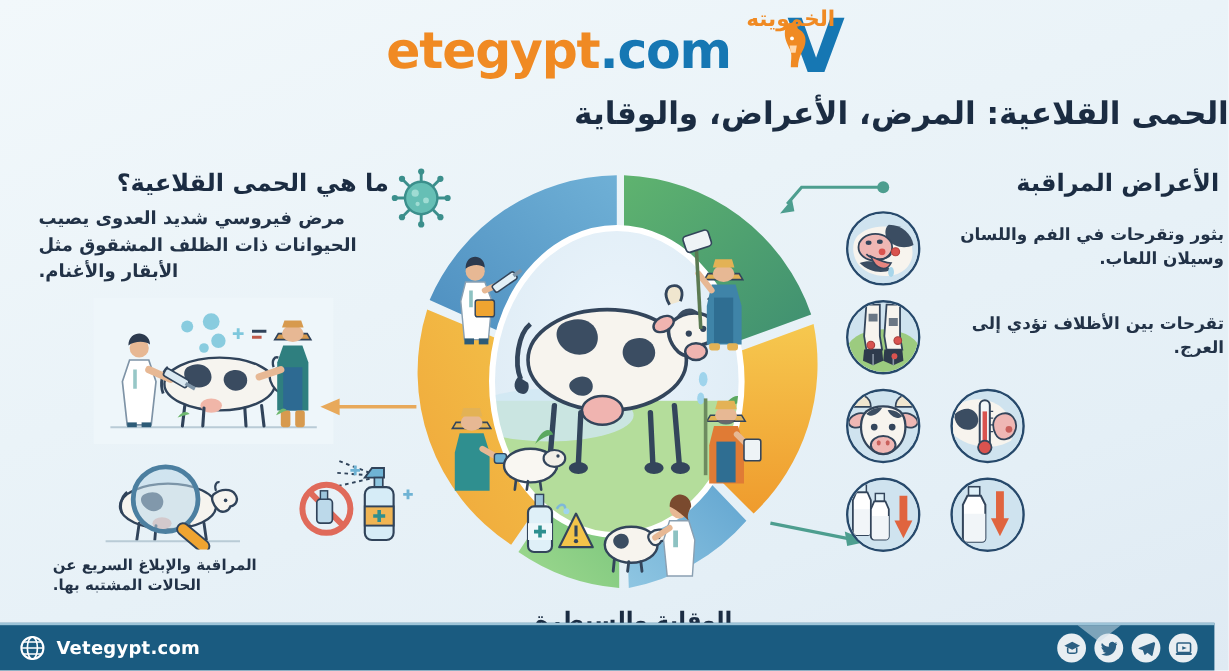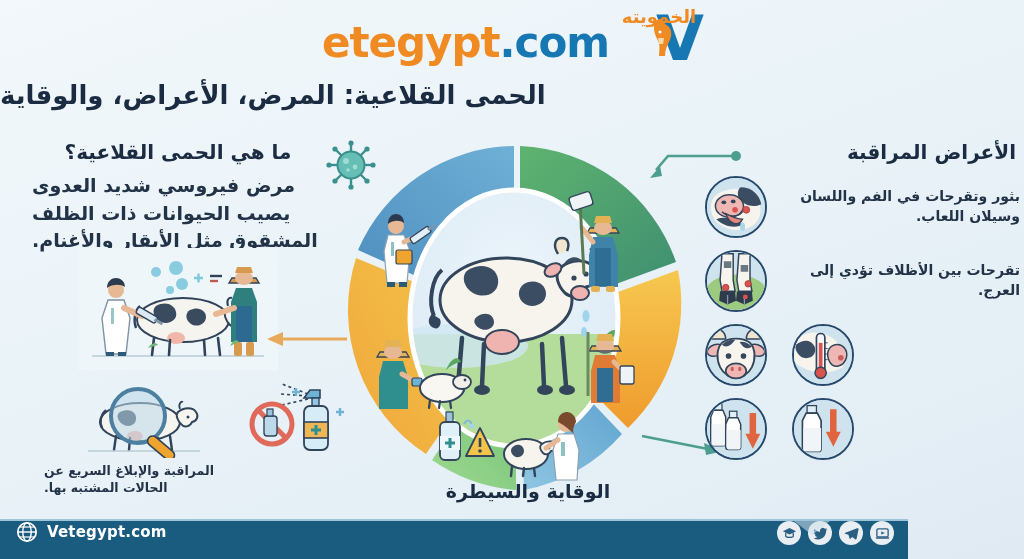--- a/index.html
+++ b/index.html
@@ -41,36 +41,36 @@
   .logo-ar {
     position: absolute; top: -4px; left: 0px;
     font-size: 18px; font-weight: 700; color: #f08a23;
     direction: rtl;
     text-align: right;
   }
 
   
   #main-title {
     position: absolute; top: 80px; left: 0; width: 1024px;
-    text-align: left;
+    text-align: right;
     font-size: 26px; font-weight: 800; color: #1b2c42;
     letter-spacing: 0px;
   }
 
   
   #left-col {
     position: absolute; top: 140px; right: 700px; width: 300px;
     text-align: left; direction: rtl;
   }
   #left-heading {
     font-size: 20px; font-weight: 800; color: #1b2c42;
-    text-align: center; padding-left: 8px;
+    text-align: right; padding-left: 8px;
   }
   #left-body {
-    margin-top: 8px; font-size: 19px; line-height: 1.45;
+    margin-top: 8px; font-size: 15px; line-height: 1.45;
     color: #223247; text-align: left; padding-left: 8px; font-weight: 600;
   }
 
   
   #right-col {
     position: absolute; top: 140px; left: 705px; width: 315px; direction: rtl;
   }
   #right-heading {
     font-size: 20px; font-weight: 800; color: #1b2c42;
     text-align: right; padding-right: 4px;
@@ -105,30 +105,30 @@
   #illus-spray { position: absolute; left: 248px; top: 378px; width: 112px; height: 80px; }
 
   .cap {
     position: absolute; font-size: 12.5px; line-height: 1.38;
     color: #223247; font-weight: 600; direction: rtl; text-align: right;
   }
   #cap-monitor { left: 44px; top: 462px; width: 170px; text-align: left; }
   #cap-spray   { left: 228px; top: 462px; width: 152px; text-align: right; }
 
   #label-prevention {
-    position: absolute; left: 398px; top: 480px; width: 260px;
+    position: absolute; left: 398px; top: 506px; width: 260px;
     text-align: center; font-size: 19px; font-weight: 800; color: #1b2c42;
   }
 
   
   #footer {
-    position: absolute; bottom: 0; left: 0; width: 908px; height: 40px;
+    position: absolute; bottom: 0; left: 0; width: 1012px; height: 40px;
     background: #1a5b80;
     border-top: 2px solid #9dc4d8;
-    display: flex; align-items: flex-start; direction: ltr;
+    display: flex; align-items: center; direction: ltr;
   }
   #footer-left {
     display: flex; align-items: center; gap: 9px; margin-left: 16px;
   }
   #footer-site {
     color: #ffffff; font-size: 15px; font-weight: 700; letter-spacing: 0.2px;
   }
   #footer-social {
     margin-left: auto; margin-right: 14px;
     display: flex; align-items: center; gap: 7px;

